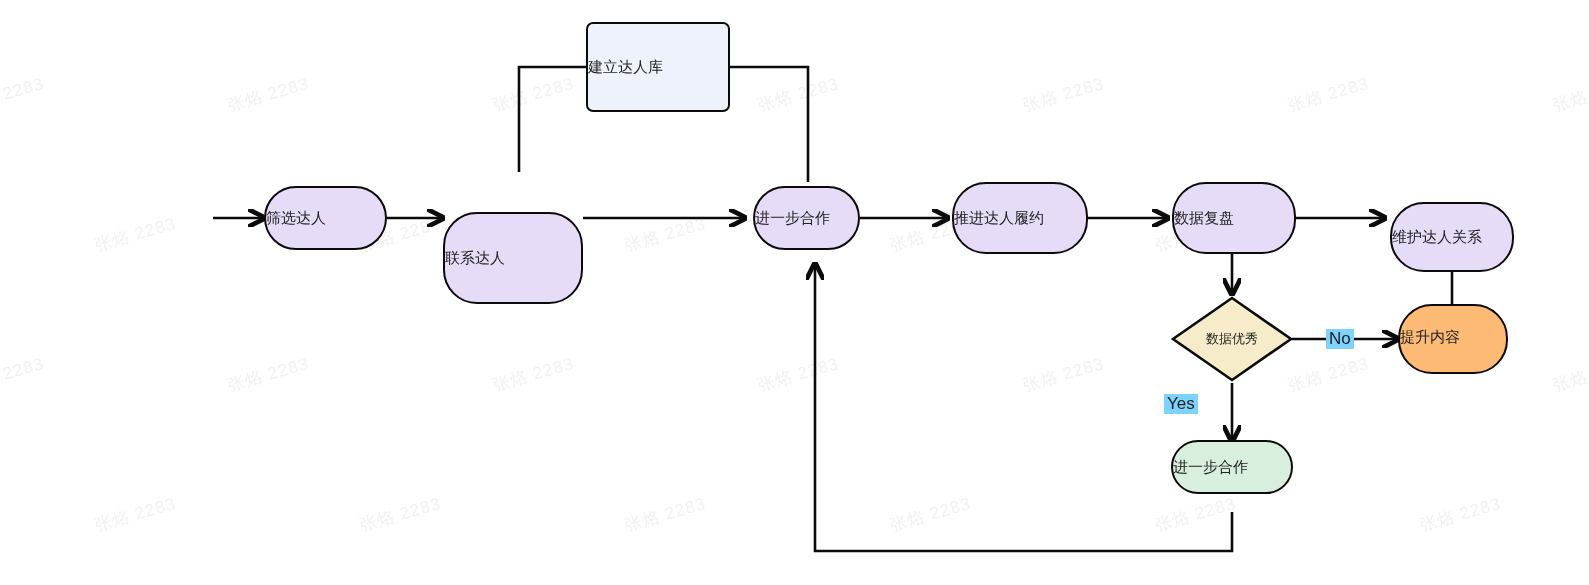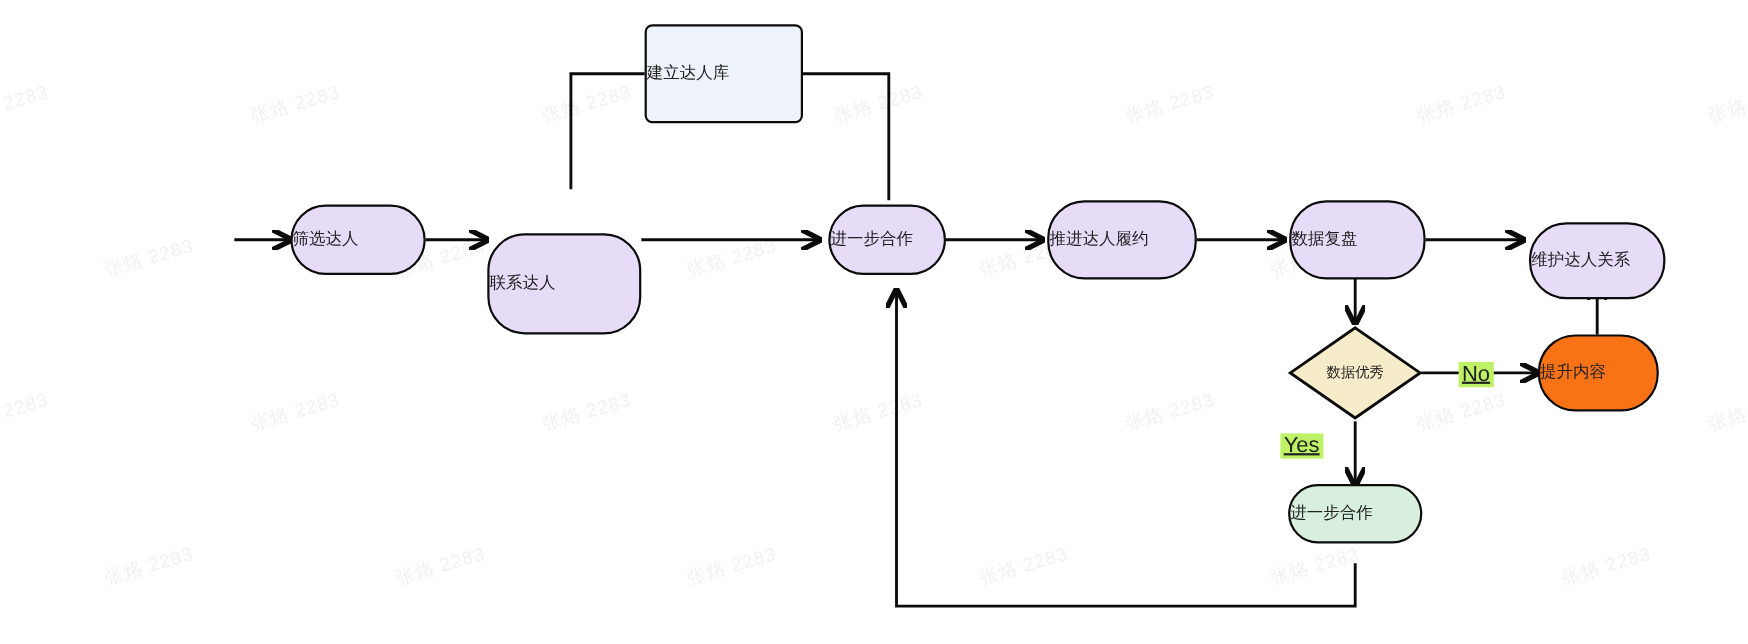--- a/index.html
+++ b/index.html
@@ -61,45 +61,44 @@
     white-space: nowrap;
   }
   .node.stadium {
     border-radius: 34px;
   }
   .node.rect {
     border-radius: 7px;
   }
   .n-purple { background: #e6dcf8; }
   .n-blue   { background: #eef2fa; }
-  .n-pink   { background: #f97316; }
+  .n-pink   { background: #fdba74; font-family: Liberation Mono, monospace; }
   .n-green  { background: #d9efdd; }
   .diamond-wrap {
     position: absolute;
     z-index: 2;
   }
   .diamond-label {
     position: absolute;
     inset: 0;
     display: flex;
     align-items: center;
     justify-content: center;
     color: #222222;
     font-size: 13px;
     white-space: nowrap;
   }
   .edge-label {
     position: absolute;
     z-index: 3;
     color: #222222;
-    font-size: 20px;
-    white-space: nowrap;
-    background: #bef264;
+    font-size: 17px;
+    white-space: nowrap;
+    background: #7dd3fc;
     padding: 0 3px;
-    text-decoration: underline;
   }
 </style>
 </head>
 <body>
 
 <div id="canvas">
 
   <div id="watermarks">
       <div class="wm" style="left: -40px; top: 95px; color: rgb(241, 241, 241);">张烙 2283</div>
       <div class="wm" style="left: 225px; top: 95px; color: rgb(241, 241, 241);">张烙 2283</div>

